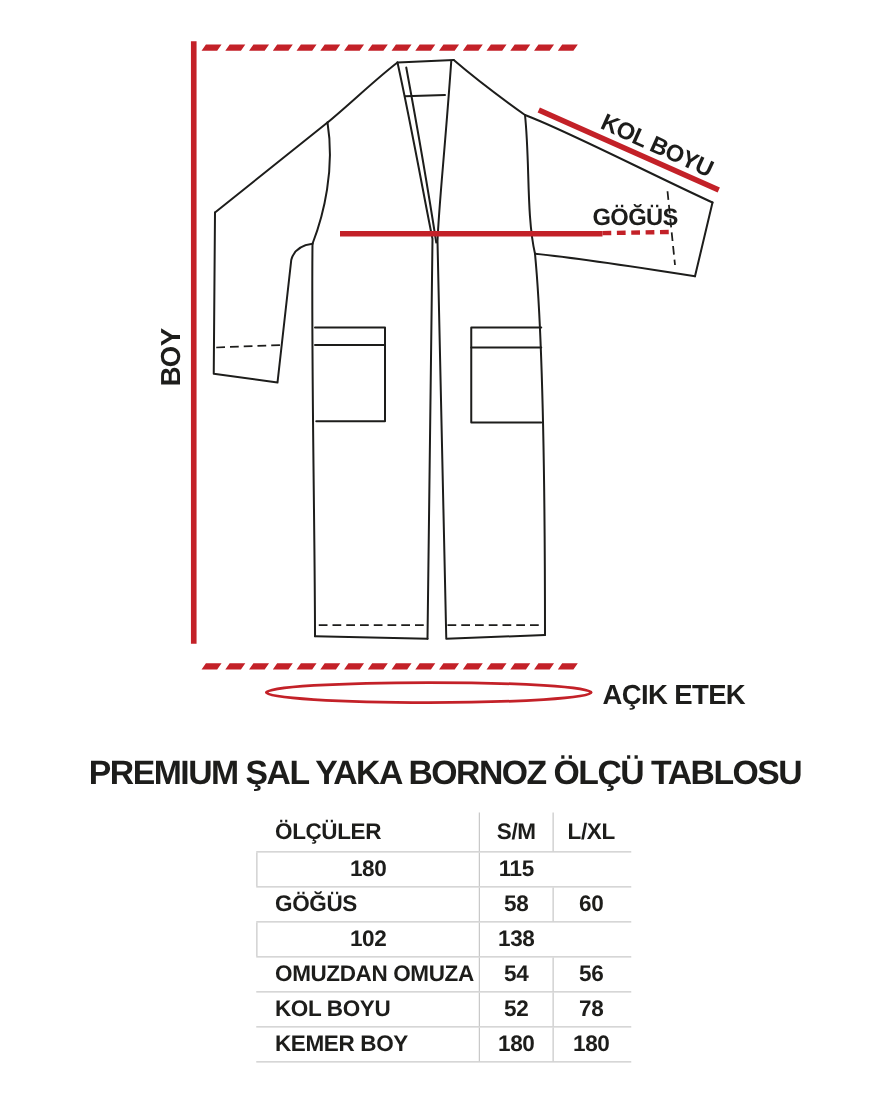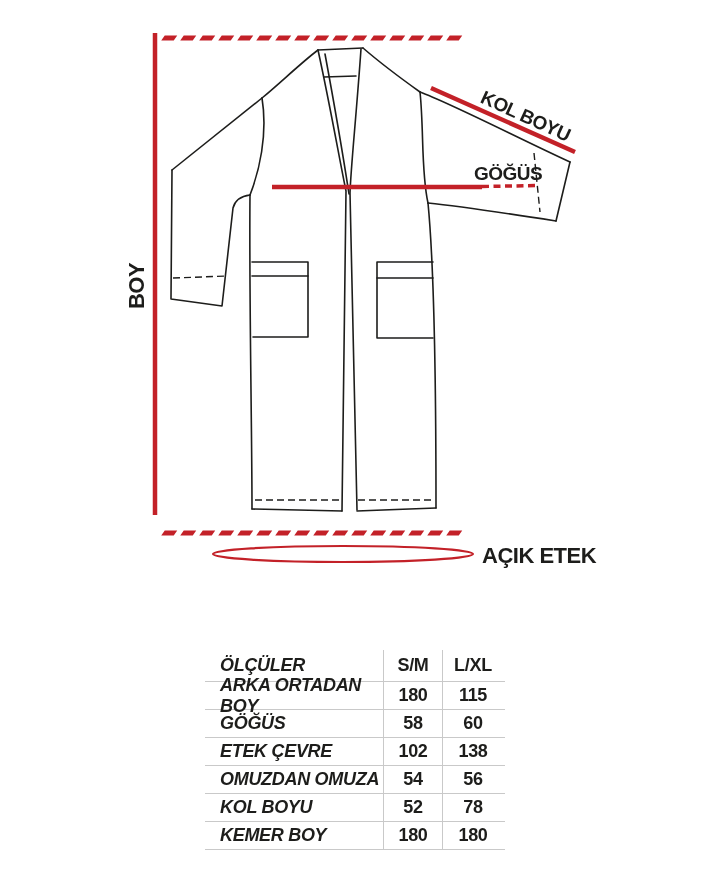--- a/index.html
+++ b/index.html
@@ -25,21 +25,21 @@
     position:absolute;top:604px;left:0;width:712px;text-align:center;
     font-size:27px;line-height:28px;font-weight:bold;letter-spacing:-1.2px;
     color:var(--ink);
   }
   .size-table{position:absolute;top:650px;left:205px;width:300px;font-weight:bold;letter-spacing:-0.3px;}
   .trow{display:grid;grid-template-columns:178px 59px 61px;border-bottom:1px solid var(--grid);}
   .trow.head .tcell{height:31px;}
   .tcell{
     height:27px;display:flex;align-items:center;font-size:18px;color:var(--ink);
   }
-  .tcell.label{justify-content:flex-start;padding-left:15px;font-style:italic;}
+  .tcell.label{justify-content:flex-start;padding-left:15px;}
   .tcell.val{justify-content:center;border-left:1px solid var(--grid);}
 </style>
 </head>
 <body>
 
 <div class="stage">
 
   <svg class="diagram-svg" width="712" height="600" viewBox="0 0 712 600" xmlns="http://www.w3.org/2000/svg">
 
     <g class="outline">
@@ -87,42 +87,41 @@
       <line x1="482" y1="186.5" x2="538" y2="185.5" stroke-width="3.5" stroke-dasharray="7 4.5"></line>
       <ellipse cx="343" cy="554" rx="130" ry="8" stroke-width="2.2"></ellipse>
     </g>
 
     <text class="svg-lbl" transform="translate(144 286) rotate(-90)" text-anchor="middle" font-size="22">BOY</text>
     <text class="svg-lbl" transform="translate(523 122) rotate(24.5)" text-anchor="middle" font-size="19">KOL BOYU</text>
     <text class="svg-lbl" x="474" y="180" font-size="19">GÖĞÜS</text>
     <text class="svg-lbl" x="482" y="563" font-size="22">AÇIK ETEK</text>
   </svg>
 
+  <div class="title">PREMIUM ŞAL YAKA BORNOZ ÖLÇÜ TABLOSU</div>
 
   <div class="size-table">
     <div class="trow head">
       <div class="tcell label">ÖLÇÜLER</div>
       <div class="tcell val">S/M</div>
       <div class="tcell val">L/XL</div>
     </div>
     <div id="table-body">
     <div class="trow">
-      <div class="tcell label">ARKA ORTADAN BOY</div>
       <div class="tcell val">180</div>
       <div class="tcell val">115</div>
     </div>
 
     <div class="trow">
       <div class="tcell label">GÖĞÜS</div>
       <div class="tcell val">58</div>
       <div class="tcell val">60</div>
     </div>
 
     <div class="trow">
-      <div class="tcell label">ETEK ÇEVRE</div>
       <div class="tcell val">102</div>
       <div class="tcell val">138</div>
     </div>
 
     <div class="trow">
       <div class="tcell label">OMUZDAN OMUZA</div>
       <div class="tcell val">54</div>
       <div class="tcell val">56</div>
     </div>
 

